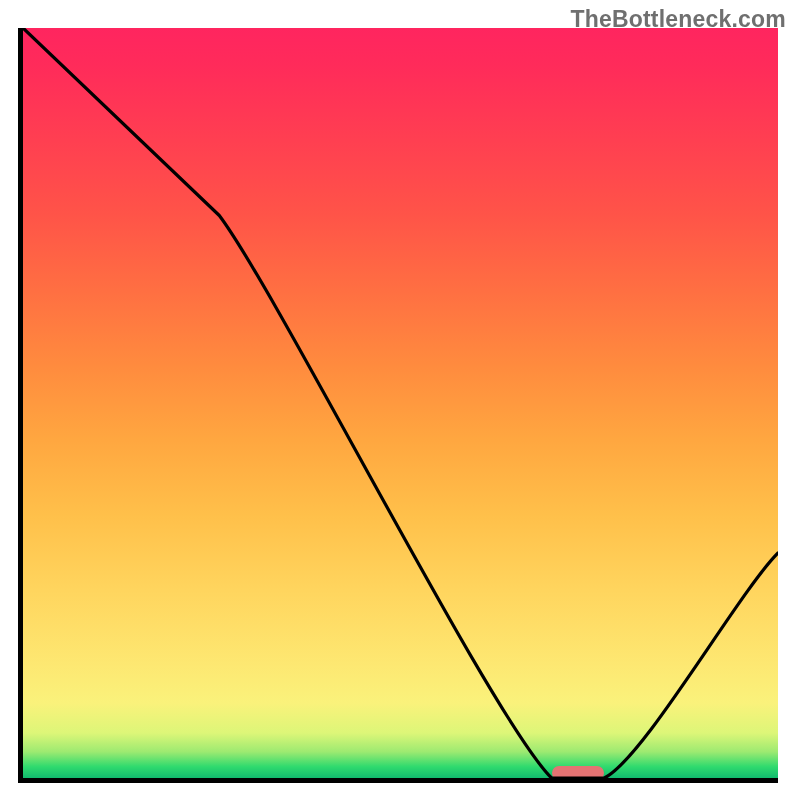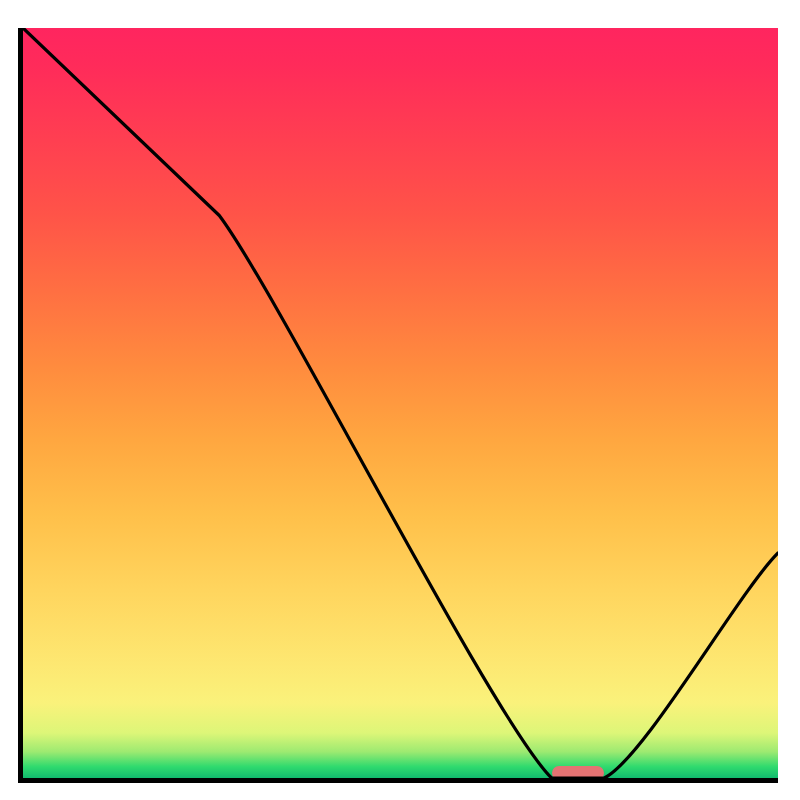--- a/index.html
+++ b/index.html
@@ -67,20 +67,21 @@
     position: absolute;
     inset: 0;
     width: 100%;
     height: 100%;
   }
 </style>
 </head>
 <body>
 
 <div class="container">
+  <div class="watermark">TheBottleneck.com</div>
 
   <div class="plot-frame">
     <div class="gradient-bg"></div>
 
     <div class="marker" style="left:528.5px; width:52.85000000000002px; height:14px; bottom:-2px; background:#e57373;"></div>
 
     <svg class="curve" viewBox="0 0 755 750" preserveAspectRatio="none">
       <path fill="none" stroke="#000" stroke-width="3.2" stroke-linejoin="round" stroke-linecap="round" d="M 0 0 L 196.3 187.5 C 256.3 267.5, 468.5 690, 528.5 750 L 581.35 750 C 621.35 730, 715 565, 755 525"></path>
     </svg>
   </div>

